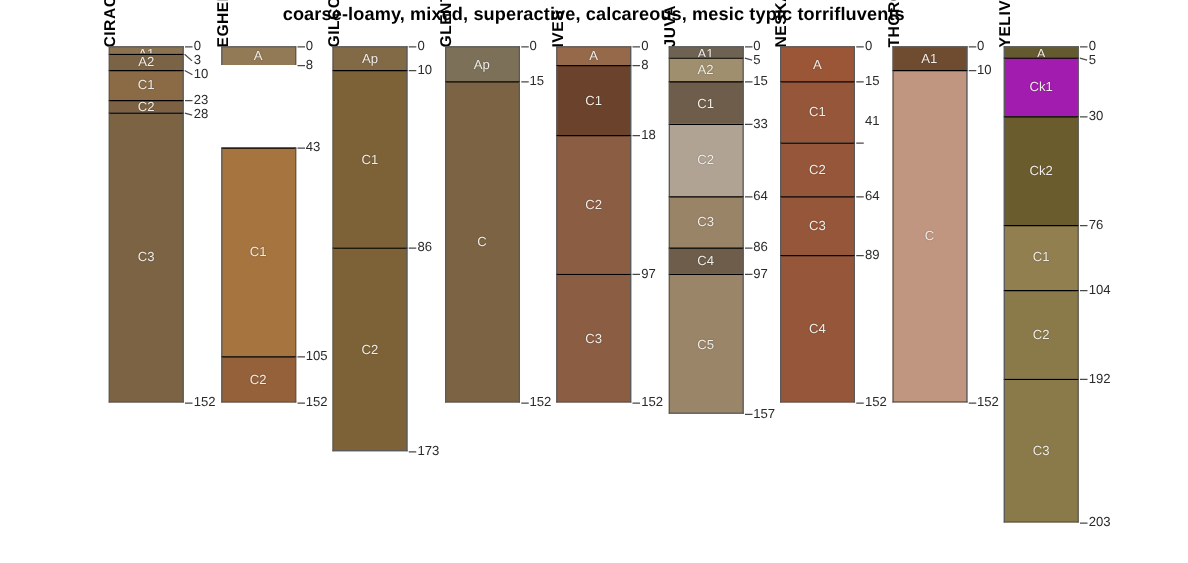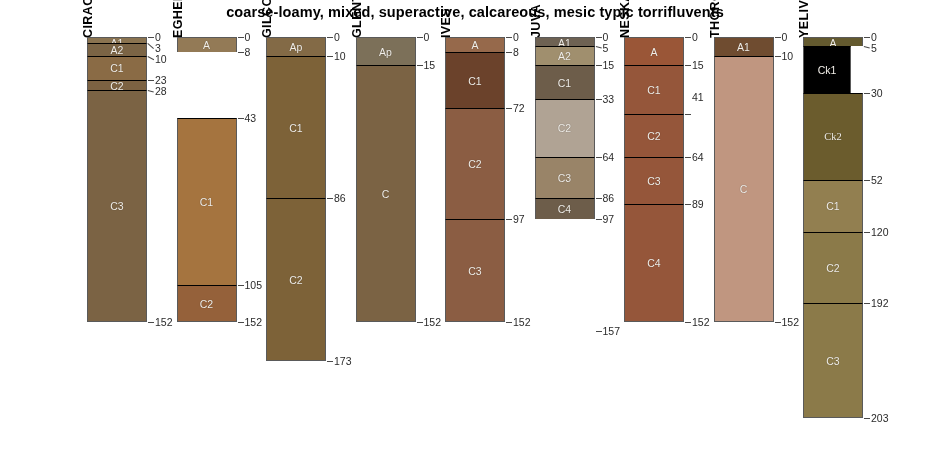--- a/index.html
+++ b/index.html
@@ -204,21 +204,21 @@
           </div>
           <div class="horizon last" style="left: 0px; top: 181.875px; width: 60px; height: 103.125px; background: rgb(139, 93, 67);">
             <div class="hz-name" style="top: 46.0625px;">C3</div>
           </div>
         </div>
         <div class="depth-tick" style="left: 61px; top: 37px; width: 6px;"></div>
         <div class="depth-lbl" style="left: 68px; top: 32px;">0</div>
         <div class="depth-tick" style="left: 61px; top: 52px; width: 6px;"></div>
         <div class="depth-lbl" style="left: 68px; top: 47px;">8</div>
         <div class="depth-tick" style="left: 61px; top: 108.25px; width: 6px;"></div>
-        <div class="depth-lbl" style="left: 68px; top: 103.25px;">72</div>
+        <div class="depth-lbl" style="left: 68px; top: 103.25px;">18</div>
         <div class="depth-tick" style="left: 61px; top: 218.875px; width: 6px;"></div>
         <div class="depth-lbl" style="left: 68px; top: 213.875px;">97</div>
         <div class="depth-tick" style="left: 61px; top: 322px; width: 6px;"></div>
         <div class="depth-lbl" style="left: 68px; top: 317px;">152</div>
       </div>
       <div class="profile" style="left: 534.5px;">
         <div class="prof-label" style="left: -6px; top: 38px;">JUVA</div>
         <div class="column" style="left: 0px; top: 37px; width: 60px; height: 294.375px;">
           <div class="horizon first" style="left: 0px; top: 0px; width: 60px; height: 9.375px; background: rgb(110, 98, 83);">
             <div class="hz-name" style="top: 0px;">A1</div>
@@ -230,20 +230,23 @@
             <div class="hz-name" style="top: 11.375px;">C1</div>
           </div>
           <div class="horizon" style="left: 0px; top: 61.875px; width: 60px; height: 58.125px; background: rgb(176, 163, 148);">
             <div class="hz-name" style="top: 23.5625px;">C2</div>
           </div>
           <div class="horizon" style="left: 0px; top: 120px; width: 60px; height: 41.25px; background: rgb(153, 132, 104);">
             <div class="hz-name" style="top: 15.125px;">C3</div>
           </div>
           <div class="horizon" style="left: 0px; top: 161.25px; width: 60px; height: 20.625px; background: rgb(109, 93, 74);">
             <div class="hz-name" style="top: 4.8125px;">C4</div>
+          </div>
+          <div class="horizon last" style="left: 0px; top: 181.875px; width: 60px; height: 112.5px; background: rgb(155, 133, 105);">
+            <div class="hz-name" style="top: 50.75px;">C5</div>
           </div>
         </div>
         <div class="depth-tick" style="left: 61px; top: 37px; width: 6px;"></div>
         <div class="depth-lbl" style="left: 68px; top: 32px;">0</div>
         <div class="leader" style="left: 61px; top: 46.375px; width: 6.21616px; transform: rotate(15.1541deg);"></div>
         <div class="depth-lbl" style="left: 68px; top: 43px;">5</div>
         <div class="depth-tick" style="left: 61px; top: 65.125px; width: 6px;"></div>
         <div class="depth-lbl" style="left: 68px; top: 60.125px;">15</div>
         <div class="depth-tick" style="left: 61px; top: 98.875px; width: 6px;"></div>
         <div class="depth-lbl" style="left: 68px; top: 93.875px;">33</div>
@@ -304,45 +307,45 @@
         <div class="depth-lbl" style="left: 68px; top: 50.75px;">10</div>
         <div class="depth-tick" style="left: 61px; top: 322px; width: 6px;"></div>
         <div class="depth-lbl" style="left: 68px; top: 317px;">152</div>
       </div>
       <div class="profile" style="left: 803px;">
         <div class="prof-label" style="left: -6px; top: 38px;">YELIVES</div>
         <div class="column" style="left: 0px; top: 37px; width: 60px; height: 380.625px;">
           <div class="horizon first" style="left: 0px; top: 0px; width: 60px; height: 9.375px; background: rgb(100, 90, 47);">
             <div class="hz-name" style="top: 0px;">A</div>
           </div>
-          <div class="horizon" style="left: 0px; top: 9.375px; width: 48px; height: 46.875px; background: #000000;">
+          <div class="horizon" style="left: 0px; top: 9.375px; width: 60px; height: 46.875px; background: #a21caf;">
             <div class="hz-name" style="top: 17.9375px;">Ck1</div>
           </div>
-          <div class="horizon" style="left: 0px; top: 56.25px; width: 60px; height: 86.25px; background: rgb(107, 92, 45); font-family: Liberation Serif, serif;">
+          <div class="horizon" style="left: 0px; top: 56.25px; width: 60px; height: 86.25px; background: rgb(107, 92, 45);">
             <div class="hz-name" style="top: 37.625px;">Ck2</div>
           </div>
           <div class="horizon" style="left: 0px; top: 142.5px; width: 60px; height: 52.5px; background: rgb(146, 127, 80);">
             <div class="hz-name" style="top: 20.75px;">C1</div>
           </div>
           <div class="horizon" style="left: 0px; top: 195px; width: 60px; height: 71.25px; background: rgb(139, 122, 73);">
             <div class="hz-name" style="top: 30.125px;">C2</div>
           </div>
           <div class="horizon last" style="left: 0px; top: 266.25px; width: 60px; height: 114.375px; background: rgb(139, 122, 73);">
             <div class="hz-name" style="top: 51.6875px;">C3</div>
           </div>
         </div>
         <div class="depth-tick" style="left: 61px; top: 37px; width: 6px;"></div>
         <div class="depth-lbl" style="left: 68px; top: 32px;">0</div>
         <div class="leader" style="left: 61px; top: 46.375px; width: 6.21616px; transform: rotate(15.1541deg);"></div>
         <div class="depth-lbl" style="left: 68px; top: 43px;">5</div>
         <div class="depth-tick" style="left: 61px; top: 93.25px; width: 6px;"></div>
         <div class="depth-lbl" style="left: 68px; top: 88.25px;">30</div>
         <div class="depth-tick" style="left: 61px; top: 179.5px; width: 6px;"></div>
-        <div class="depth-lbl" style="left: 68px; top: 174.5px;">52</div>
+        <div class="depth-lbl" style="left: 68px; top: 174.5px;">76</div>
         <div class="depth-tick" style="left: 61px; top: 232px; width: 6px;"></div>
-        <div class="depth-lbl" style="left: 68px; top: 227px;">120</div>
+        <div class="depth-lbl" style="left: 68px; top: 227px;">104</div>
         <div class="depth-tick" style="left: 61px; top: 303.25px; width: 6px;"></div>
         <div class="depth-lbl" style="left: 68px; top: 298.25px;">192</div>
         <div class="depth-tick" style="left: 61px; top: 417.625px; width: 6px;"></div>
         <div class="depth-lbl" style="left: 68px; top: 412.625px;">203</div>
       </div>
     </div>
 </div>
 
 </body></html>

